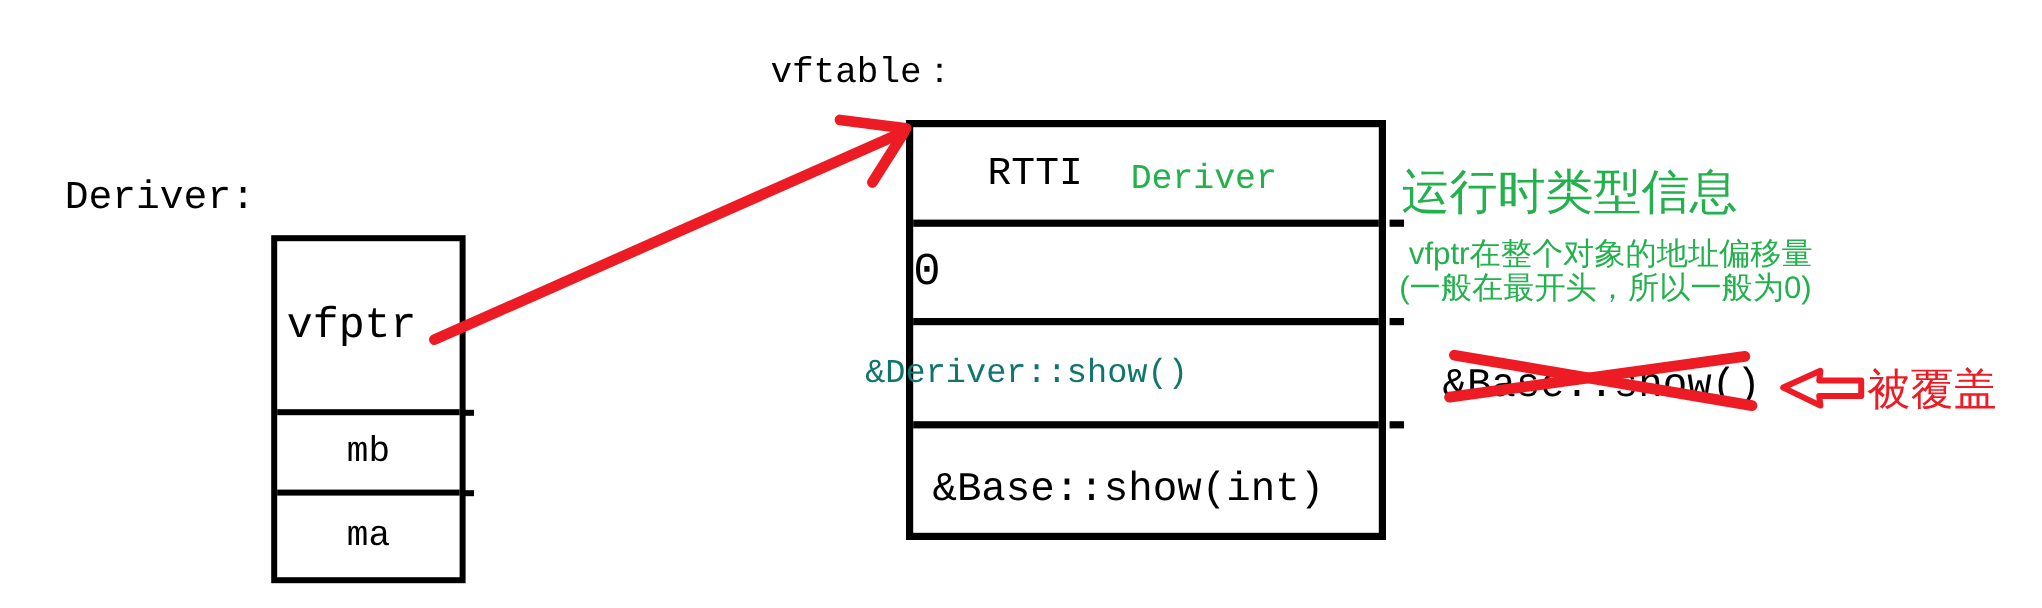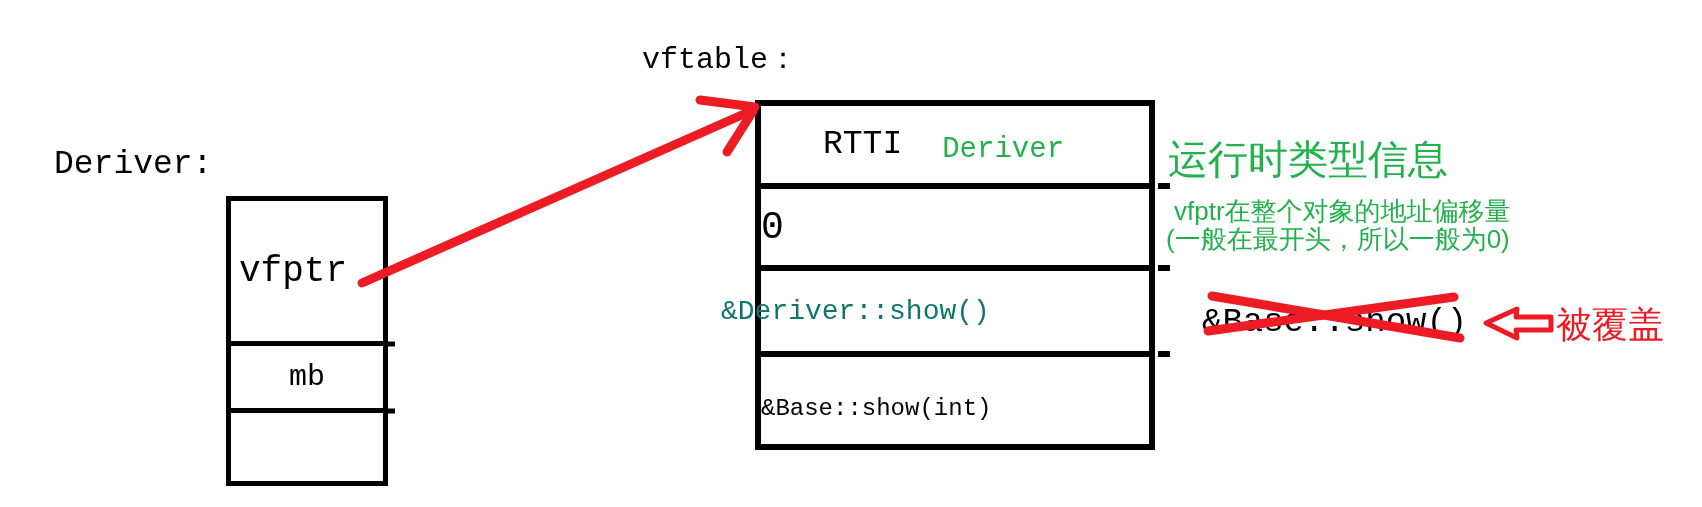--- a/index.html
+++ b/index.html
@@ -36,21 +36,21 @@
     border:6px solid #000;
   }
   .vft-row{display:flex;align-items:center;justify-content:flex-start;}
   .vft-row.r1{height:77px;border-bottom:6px solid #000;}
   .vft-row.r1 .inner{display:flex;align-items:center;gap:40px;transform:translateX(62px);}
   .rtti-label{font-size:33px;}
   .rtti-type{font-size:29px;color:#22b14c;margin-top:9px;}
   .vft-row.r2{height:76px;border-bottom:6px solid #000;font-size:38px;}
   .vft-row.r3{height:80px;border-bottom:6px solid #000;font-size:28px;color:#0f766e;}
   .vft-row.r3 span{transform:translateX(-40px);}
-  .vft-row.r4{height:103px;font-size:24px;}
+  .vft-row.r4{height:103px;font-size:34px;padding-left:16px;}
 
   
   .green-note{color:#22b14c;font-family:"Liberation Sans",sans-serif;}
   .note-rtti{left:1168px;top:132px;font-size:40px;}
   .note-offset1{left:1174px;top:194px;font-size:26px;}
   .note-offset2{left:1166px;top:222px;font-size:26px;}
 
   
   .crossed-entry{left:1202px;top:303px;font-size:34px;color:#000;}
   .overridden-note{left:1556px;top:301px;font-size:36px;color:#ed1c24;
@@ -65,20 +65,23 @@
 
   <div class="abs deriver-label">Deriver:</div>
   <div class="abs vftable-label">vftable：</div>
 
   <div class="obj-box">
     <div class="obj-cell vfptr">
       <span>vfptr</span>
     </div>
     <div class="obj-cell mb">
       <span>mb</span>
+    </div>
+    <div class="obj-cell ma">
+      <span>ma</span>
     </div>
   </div>
 
   <div class="vft-box">
     <div class="vft-row r1">
       <div class="inner">
         <span class="rtti-label">RTTI</span>
         <span class="rtti-type">Deriver</span>
       </div>
     </div>

